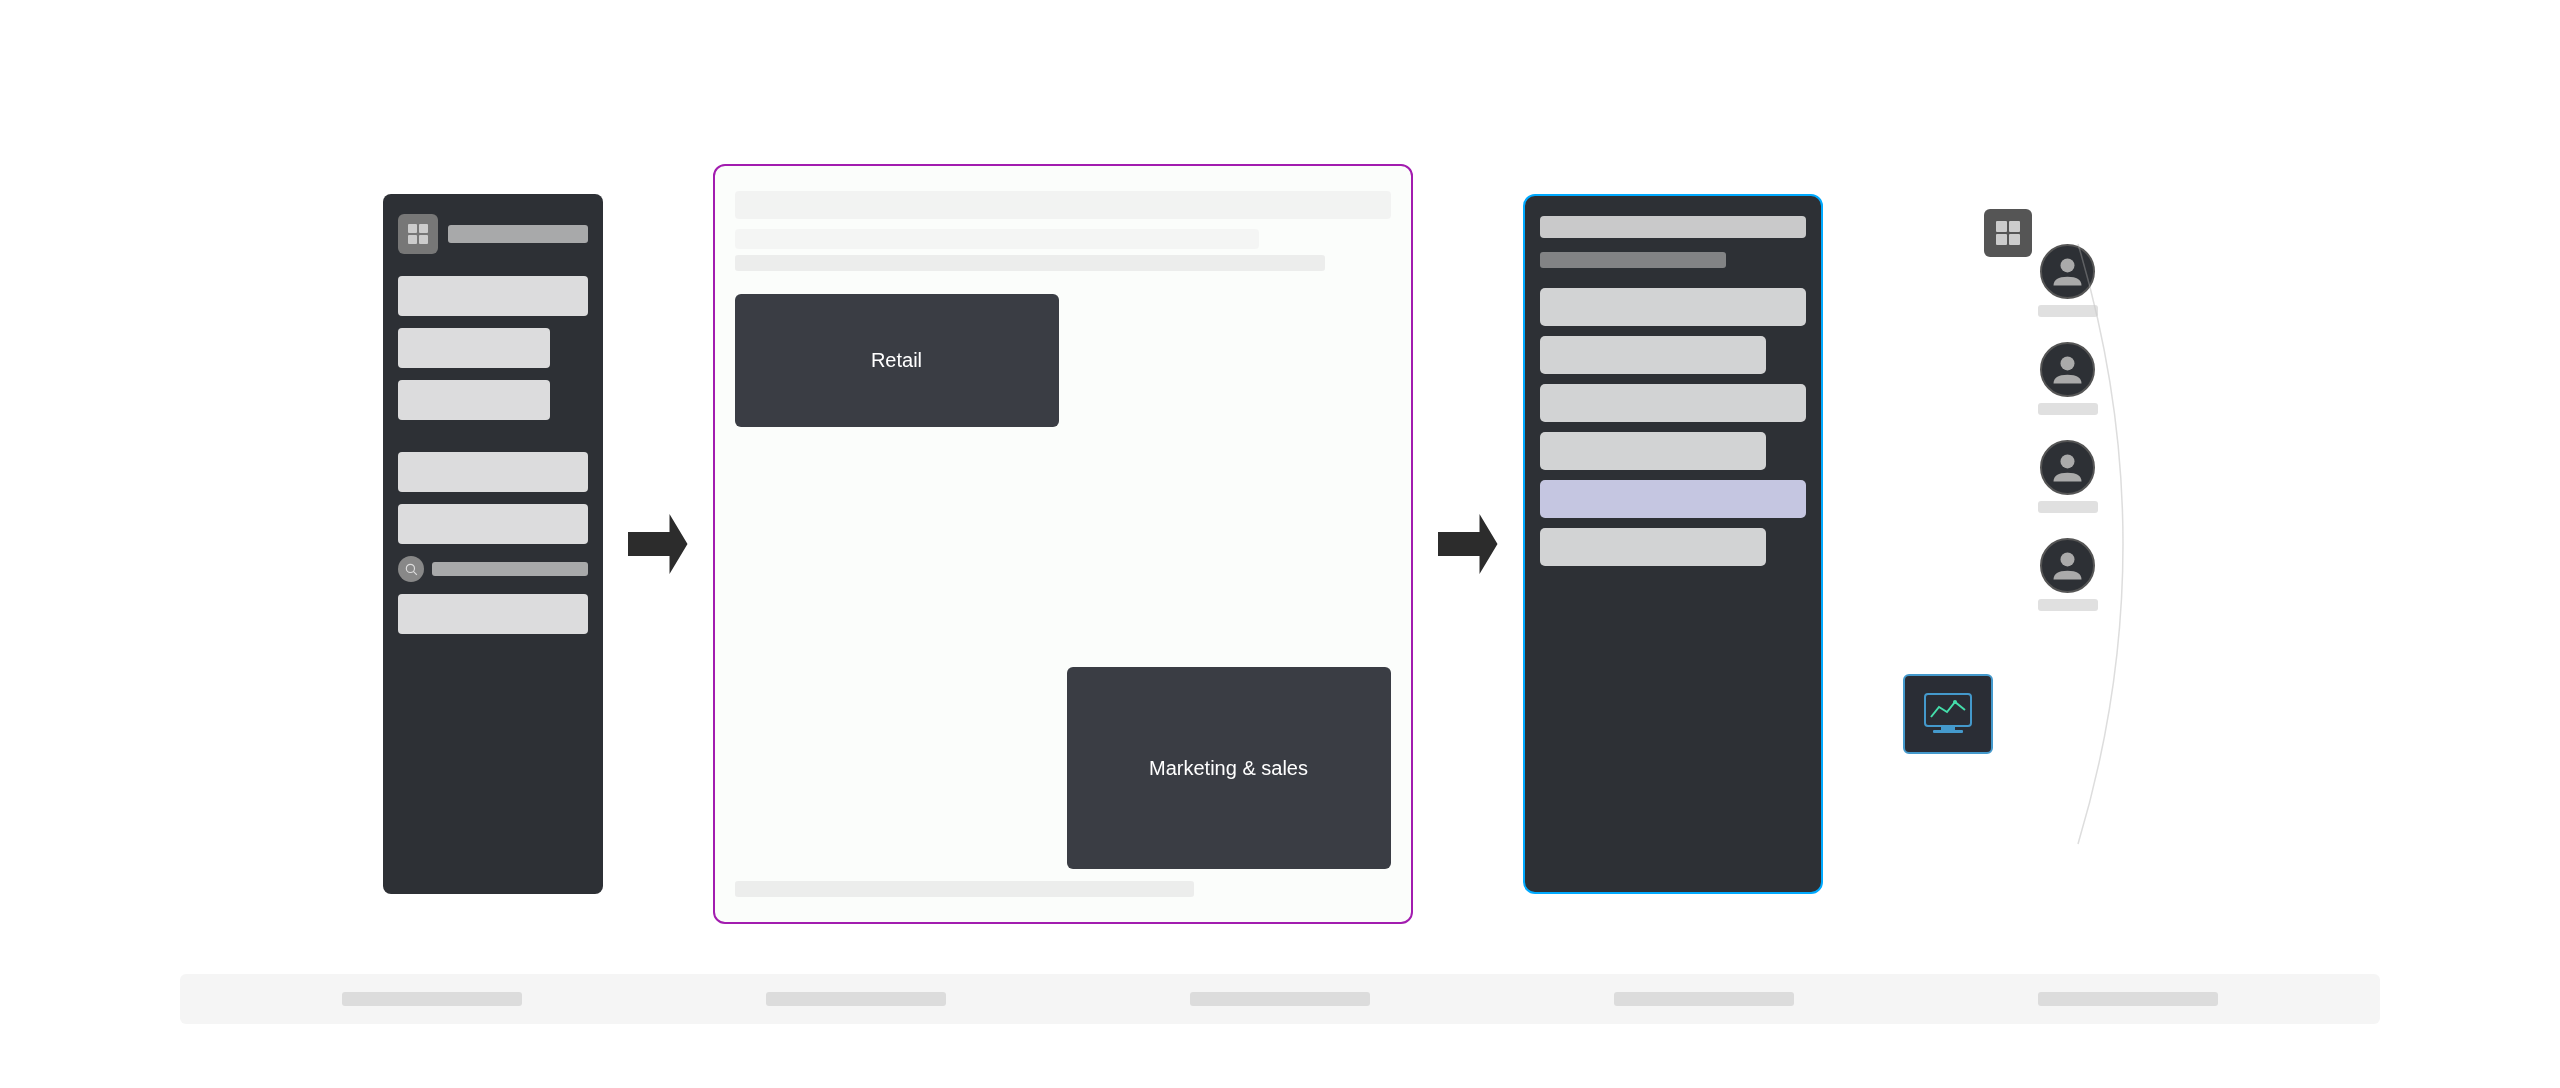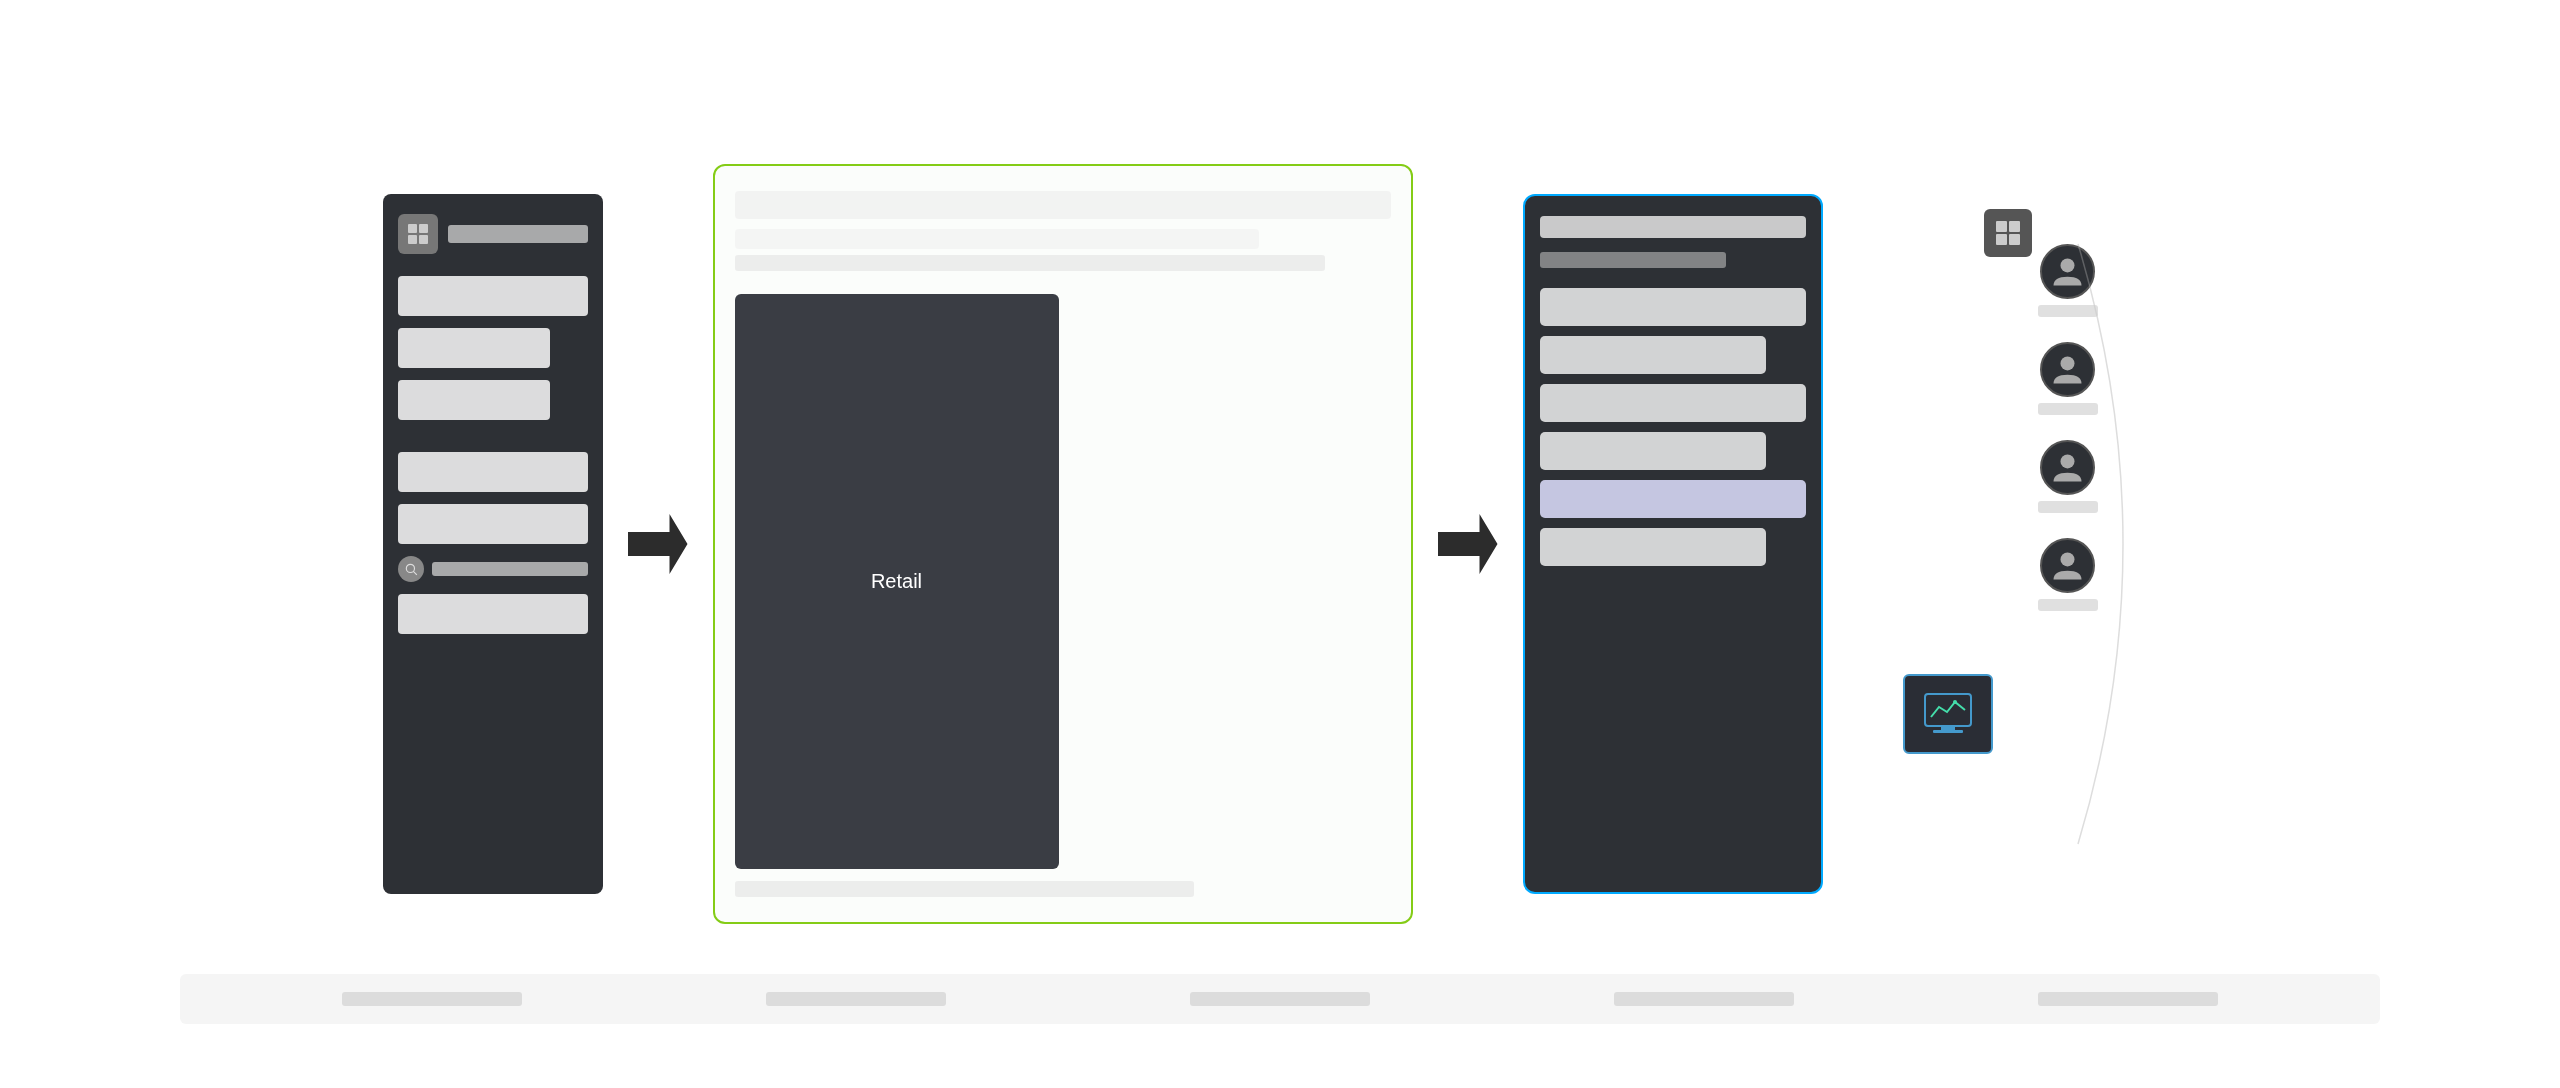--- a/index.html
+++ b/index.html
@@ -62,21 +62,21 @@
     }
 
     .panel-1-item.narrow {
       width: 80%;
     }
 
     
     .panel-2 {
       width: 700px;
       height: 760px;
-      border: 2px solid #84cc16;
+      border: 2px solid #a21caf;
       border-radius: 12px;
       background: rgba(200, 230, 200, 0.08);
       display: flex;
       flex-direction: column;
       padding: 25px 20px;
       flex-shrink: 0;
       position: relative;
     }
 
     .panel-2-header {
@@ -360,20 +360,23 @@
         <div class="industry-item">
           <span>Retail</span>
         </div>
 
 
 
 
 
 
 
+        <div class="industry-item tall" style="grid-column:2; grid-row:5/7;">
+          <span>Marketing &amp; sales</span>
+        </div>
       </div>
 
       <div class="panel-2-footer"></div>
     </div>
 
     <div class="arrow">
       <div class="arrow-shape"></div>
     </div>
 
     <div class="panel-3">

